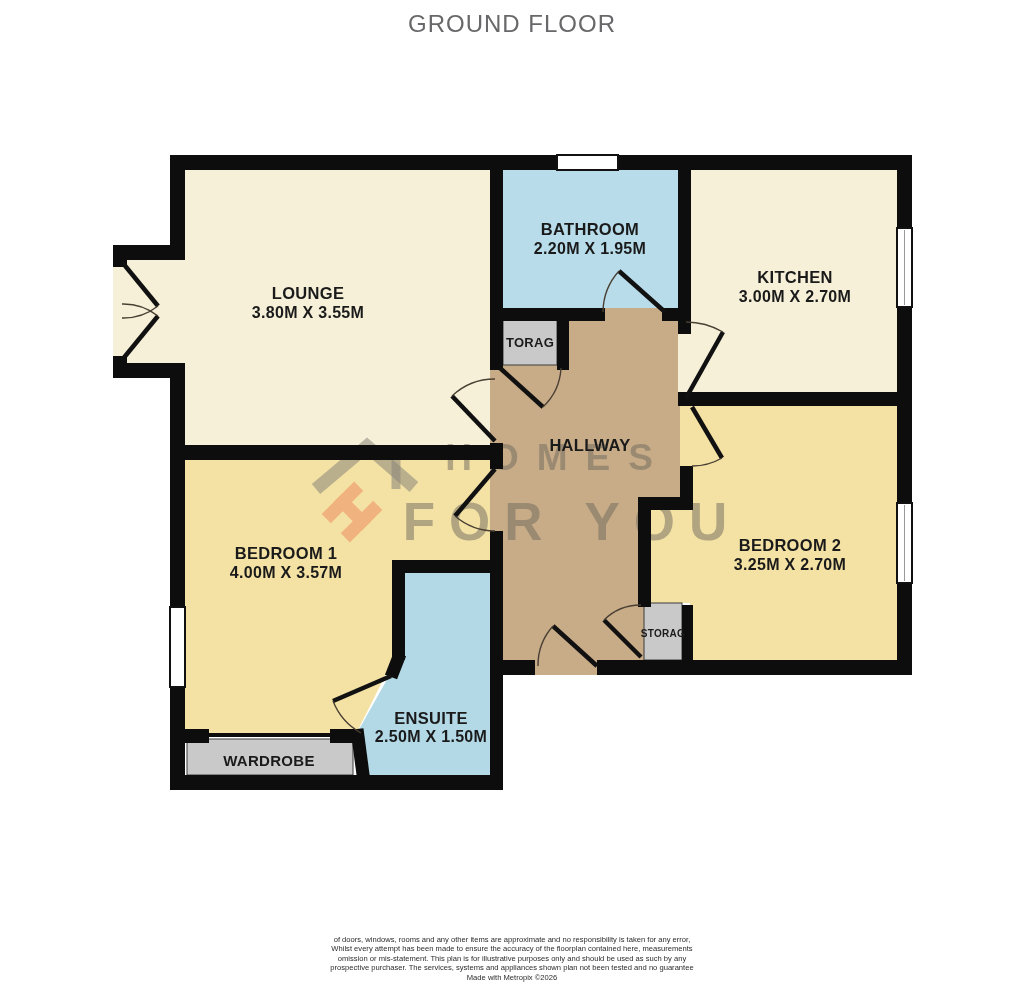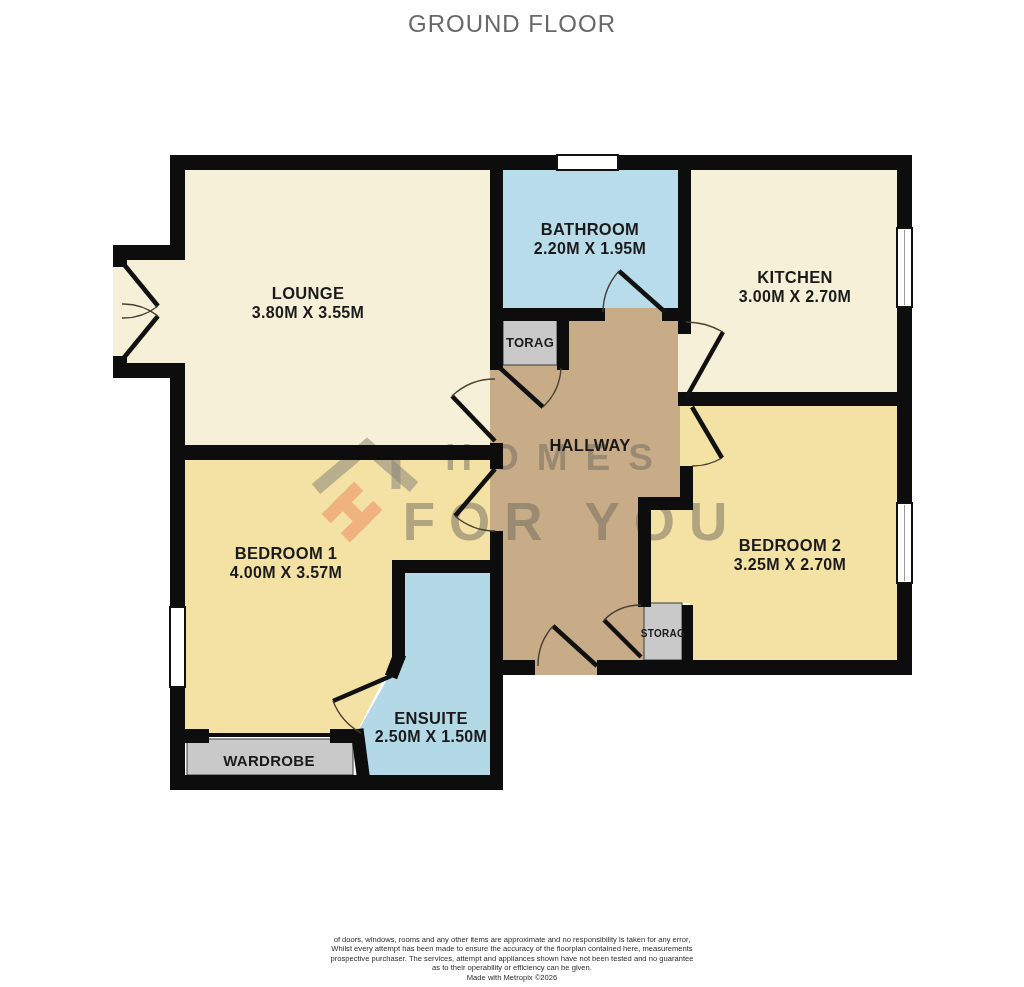--- a/index.html
+++ b/index.html
@@ -187,18 +187,18 @@
       <text x="590" y="451" class="room-label lbl-big">HALLWAY</text>
       <text x="269" y="766" class="room-label lbl-ward">WARDROBE</text>
       <text x="530" y="347" class="room-label lbl-store">TORAG</text>
       <text x="663" y="637" class="room-label lbl-store-sm">STORAG</text>
     </g>
   </svg>
 
   <div id="footer">
     <div>of doors, windows, rooms and any other items are approximate and no responsibility is taken for any error,</div>
     <div>Whilst every attempt has been made to ensure the accuracy of the floorplan contained here, measurements</div>
-    <div>prospective purchaser. The services, attempt and appliances shown have not been tested and no guarantee</div>
-    <div>as to their operability or efficiency can be given.</div>
+    <div>omission or mis-statement. This plan is for illustrative purposes only and should be used as such by any</div>
+    <div>prospective purchaser. The services, systems and appliances shown plan not been tested and no guarantee</div>
     <div>Made with Metropix ©2026</div>
   </div>
 
 </div>
 
 </body></html>

